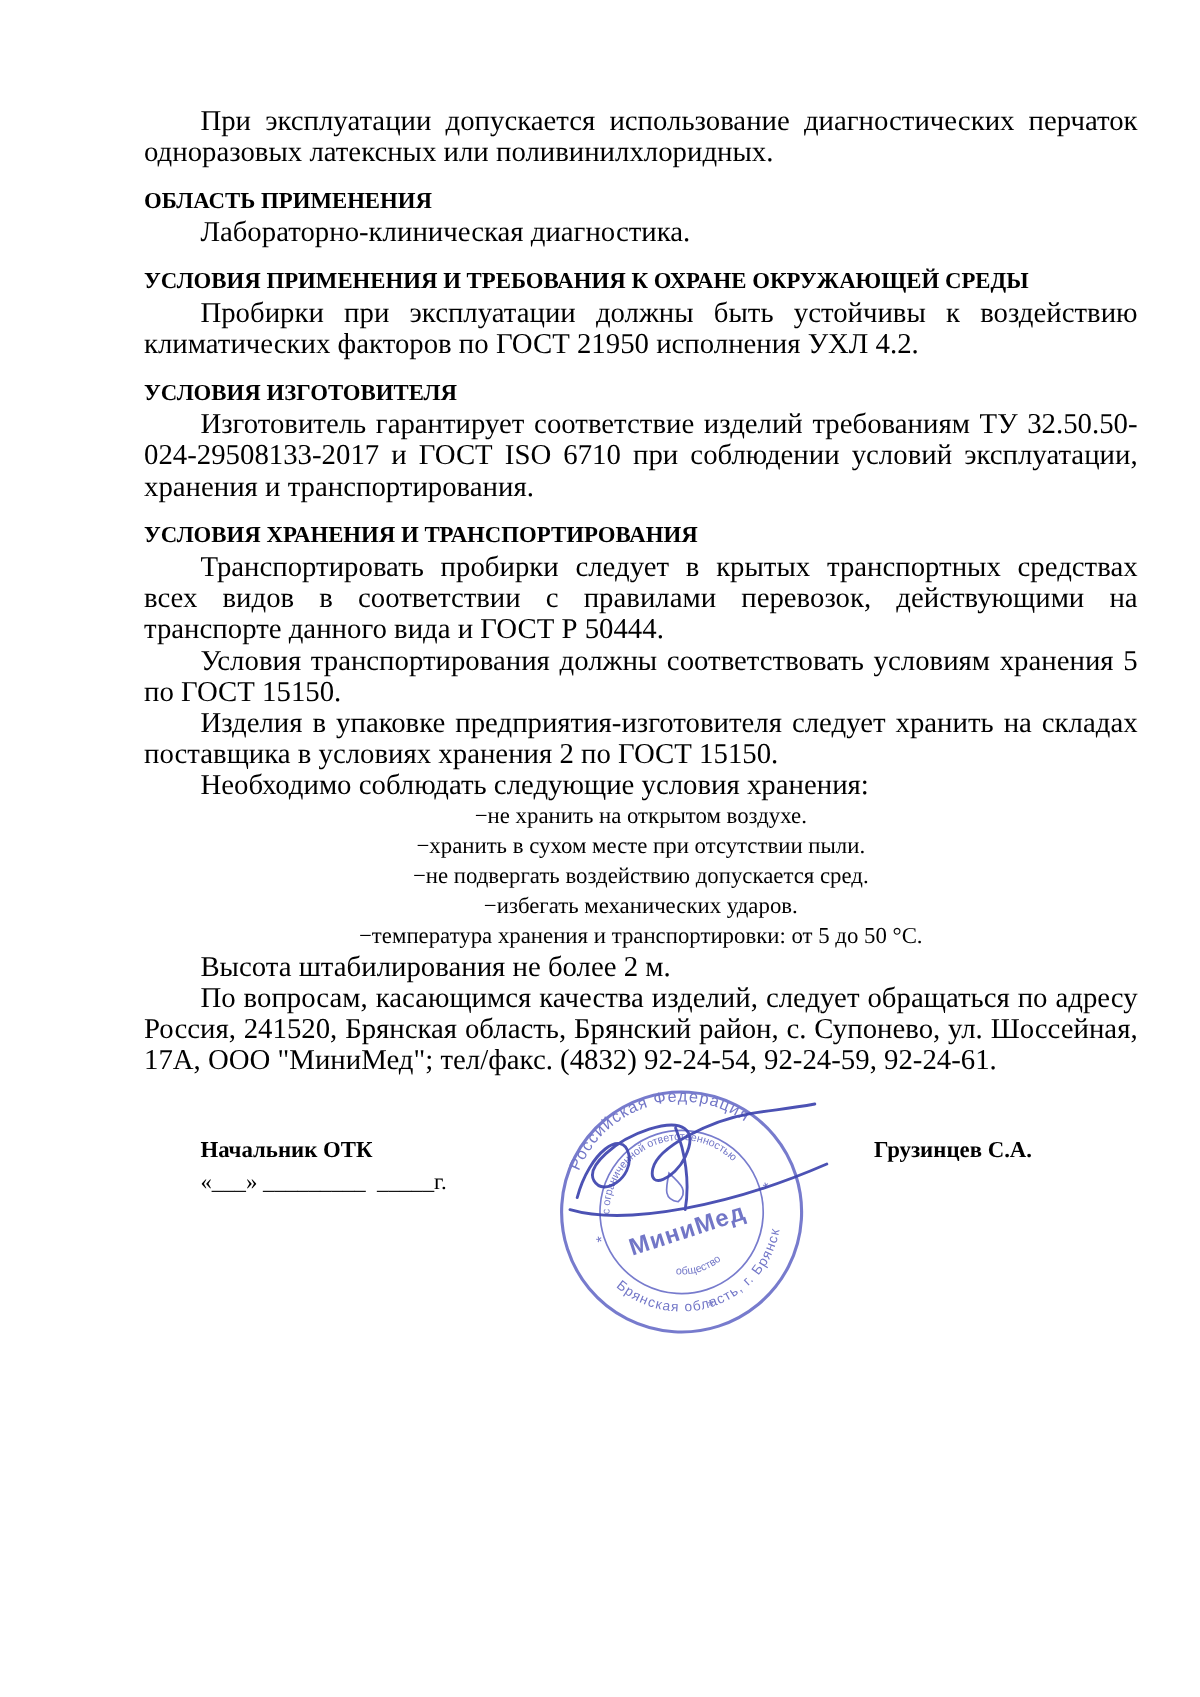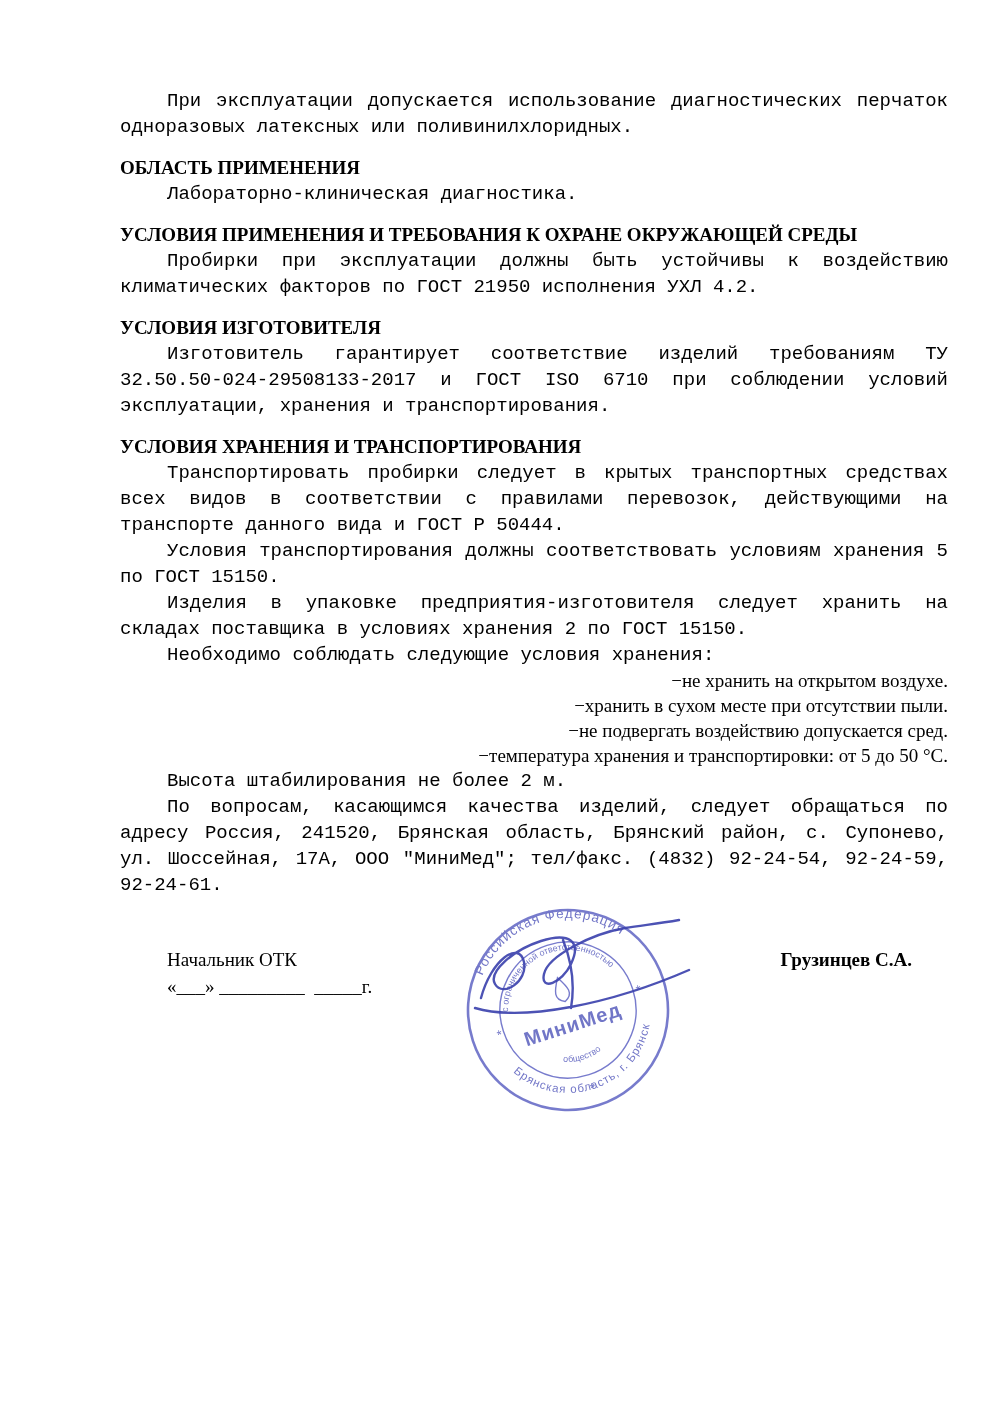--- a/index.html
+++ b/index.html
@@ -11,52 +11,51 @@
     position: relative;
     overflow: hidden;
   }
   .page {
     position: relative;
     width: 1000px; height: 1414px;
     padding: 88px 52px 0 120px;
     background: #fff;
   }
   .para {
-    font-size: 19px;
+    font-size: 24px;
     line-height: 26px;
     text-align: justify;
     text-indent: 47px;
-    font-family: Liberation Mono, monospace;
   }
   h2.heading {
     font-size: 19px;
     line-height: 27px;
     font-weight: bold;
     text-align: left;
     margin-top: 14px;
   }
   .list-item {
     font-size: 19px;
     line-height: 25px;
-    text-align: right;
+    text-align: center;
   }
   .signature-row {
     margin-top: 48px;
     display: flex;
     justify-content: space-between;
     align-items: flex-start;
   }
   .sig-left { padding-left: 47px; }
   .sig-role {
-    font-size: 19px; font-weight: normal; line-height: 27px;
+    font-size: 19px; font-weight: bold; line-height: 27px;
   }
   .sig-date {
     font-size: 19px; line-height: 27px; white-space: pre;
   }
-  .sig-right { margin-right: 36px; }
+  .sig-right { margin-right: 88px; }
   .sig-name {
     font-size: 19px; font-weight: bold; line-height: 27px;
   }
   .stamp-wrap {
     position: absolute;
     left: 443px; top: 880px;
     width: 300px; height: 260px;
     pointer-events: none;
   }
   .stamp-wrap svg { display: block; }
@@ -95,20 +94,21 @@
   <h2 class="heading">УСЛОВИЯ ХРАНЕНИЯ И ТРАНСПОРТИРОВАНИЯ</h2>
   <p class="para">Транспортировать пробирки следует в крытых транспортных средствах всех видов в соответствии с правилами перевозок, действующими на транспорте данного вида и ГОСТ Р 50444.</p>
   <p class="para">Условия транспортирования должны соответствовать условиям хранения 5 по ГОСТ 15150.</p>
   <p class="para">Изделия в упаковке предприятия-изготовителя следует хранить на складах поставщика в условиях хранения 2 по ГОСТ 15150.</p>
   <p class="para">Необходимо соблюдать следующие условия хранения:</p>
 
   <div class="list">
     <p class="list-item">−не хранить на открытом воздухе.</p>
     <p class="list-item">−хранить в сухом месте при отсутствии пыли.</p>
     <p class="list-item">−не подвергать воздействию допускается сред.</p>
+    <p class="list-item">−избегать механических ударов.</p>
     <p class="list-item">−температура хранения и транспортировки: от 5 до 50 °С.</p>
   </div>
 
   <p class="para">Высота штабилирования не более 2 м.</p>
   <p class="para">По вопросам, касающимся качества изделий, следует обращаться по адресу Россия, 241520, Брянская область, Брянский район, с. Супонево, ул. Шоссейная, 17А, ООО "МиниМед"; тел/факс. (4832) 92-24-54, 92-24-59, 92-24-61.</p>
 
   <div class="signature-row">
     <div class="sig-left">
       <p class="sig-role">Начальник ОТК</p>
       <p class="sig-date">«___» _________  _____г.</p>

